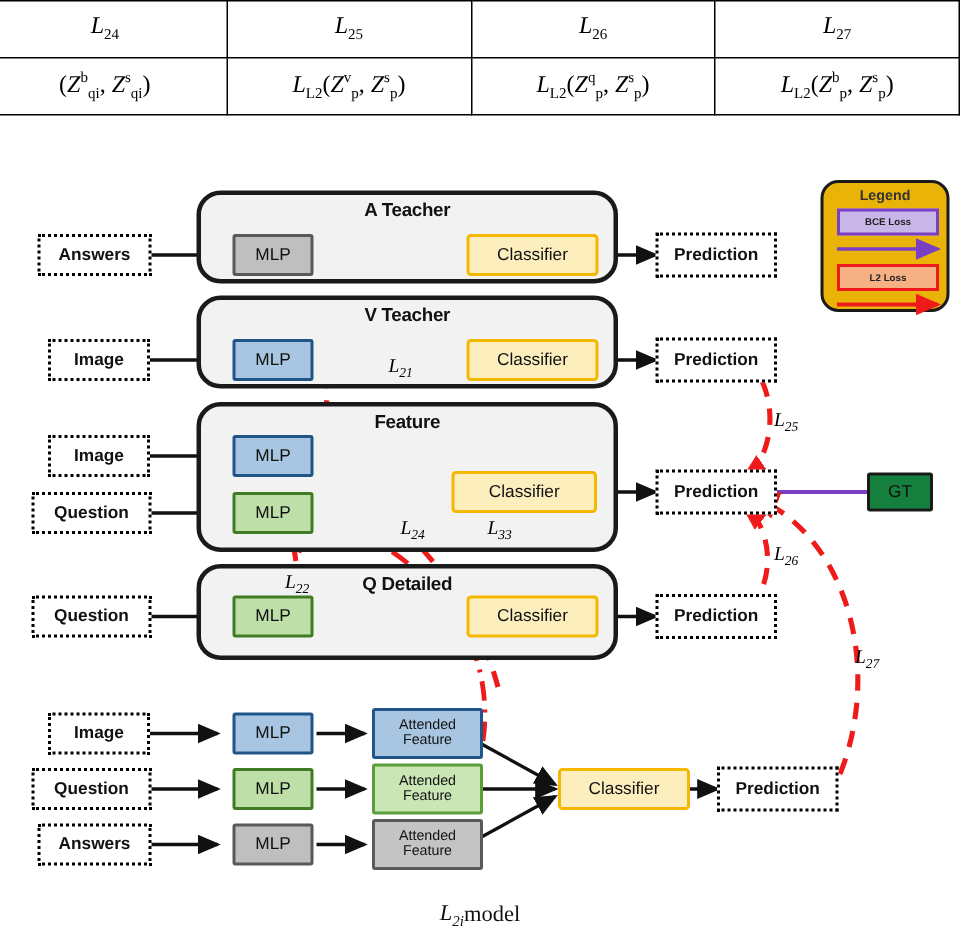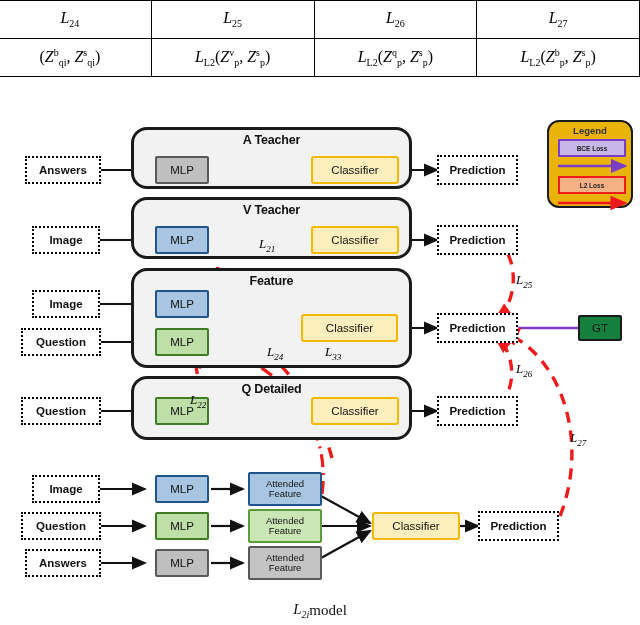--- a/index.html
+++ b/index.html
@@ -241,21 +241,21 @@
     <div class="lg-chip lg-l2" style="left:9px;top:54px;width:68px;height:18px;">L2 Loss</div>
     <svg style="position:absolute;left:0;top:0;width:86px;height:88px;" viewBox="0 0 86 88">
       <line x1="9" y1="44" x2="76" y2="44" stroke="#7a3fc4" stroke-width="2.4" marker-end="url(#arP)"></line>
       <line x1="9" y1="81" x2="76" y2="81" stroke="#ef1b1b" stroke-width="2.6" marker-end="url(#arR)"></line>
     </svg>
   </div>
 
   <div class="lbl" style="left:219px;top:160px;margin-left:40px;">
     <span>L</span><sub>21</sub>
   </div>
-  <div class="lbl" style="left:190px;top:316px;">
+  <div class="lbl" style="left:190px;top:304px;">
     <span>L</span><sub>22</sub>
   </div>
   <div class="lbl" style="left:325px;top:268px;">
     <span>L</span><sub>33</sub>
   </div>
   <div class="lbl" style="left:267px;top:268px;">
     <span>L</span><sub>24</sub>
   </div>
   <div class="lbl" style="left:516px;top:196px;">
     <span>L</span><sub>25</sub>

